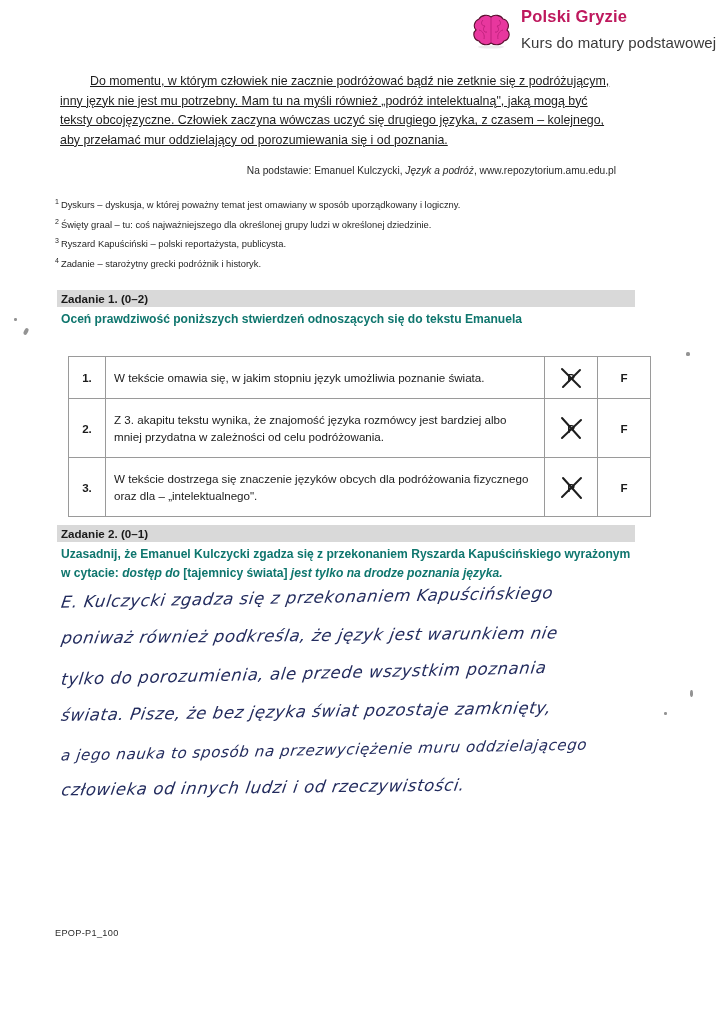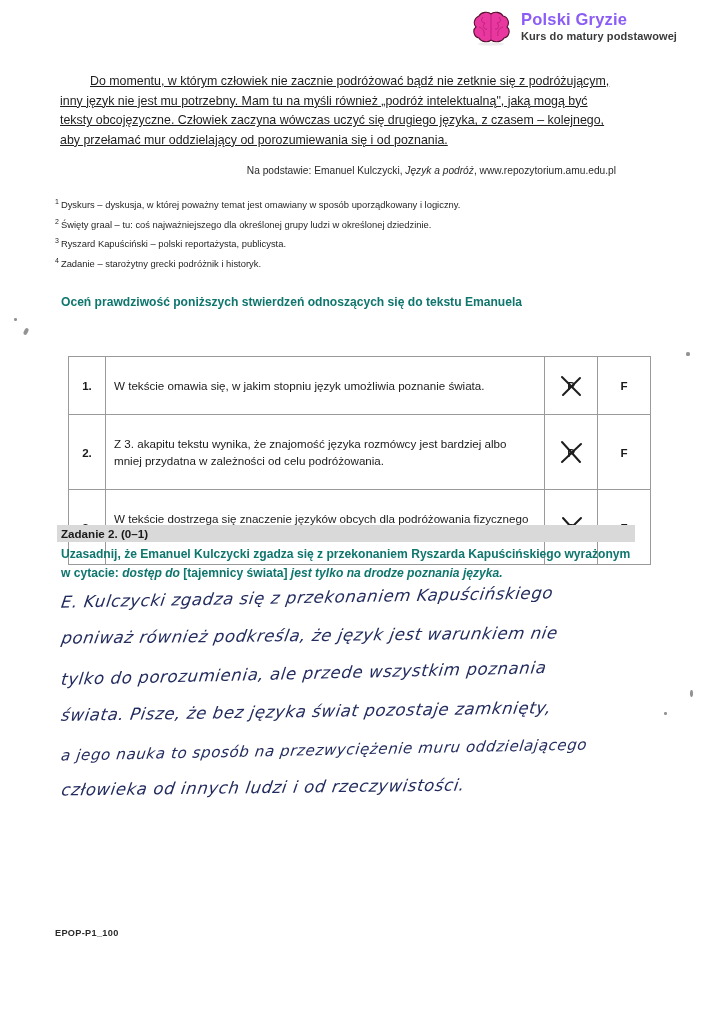--- a/index.html
+++ b/index.html
@@ -43,28 +43,28 @@
   }
   .logo-text {
     display: flex;
     flex-direction: column;
     justify-content: center;
     line-height: 1.05;
   }
   #logo-title {
     font-size: 16.5px;
     font-weight: bold;
-    color: #8b5cf6;
+    color: #be185d;
     letter-spacing: .2px;
   }
   #logo-sub {
-    font-size: 11px;
-    font-weight: bold;
+    font-size: 15px;
+    font-weight: normal;
     color: #3a3a3a;
-    margin-top: 3px;
+    margin-top: 10px;
     letter-spacing: .1px;
   }
 
   
   #passage {
     position: absolute;
     left: 60px;
     top: 72px;
     width: 552px;
     font-size: 12.4px;
@@ -132,21 +132,21 @@
     top: 356px;
     width: 566px;
     border-collapse: collapse;
     table-layout: fixed;
   }
   #tf-table td {
     border: 1px solid #9a9a9a;
     font-size: 11.6px;
     color: #1b1b1b;
     vertical-align: middle;
-    padding: 20px 8px;
+    padding: 12px 8px;
     line-height: 17px;
   }
   #tf-table td.num {
     width: 36px;
     text-align: center;
     font-weight: bold;
     padding: 0;
   }
   #tf-table td.stmt { width: 422px; }
   #tf-table td.opt {
@@ -203,21 +203,21 @@
     width: 720px;
     text-align: center;
     font-size: 12.4px;
     color: #2b2b2b;
   }
   #doc-code {
     position: absolute;
     top: 928px;
     left: 55px;
     font-size: 9.2px;
-    font-weight: bold;
+    font-weight: normal;
     color: #2b2b2b;
     letter-spacing: .3px;
   }
 </style>
 </head>
 <body>
 
 <div id="page">
 
   <div class="speck" style="left:14px;top:318px;width:3px;height:3px;"></div>
@@ -251,20 +251,21 @@
   <div id="source"><span>Na podstawie: Emanuel Kulczycki, </span><i>Język a podróż</i><span>, www.repozytorium.amu.edu.pl</span></div>
 
   <div id="footnotes">
     <div class="fn"><sup>1</sup><span>Dyskurs – dyskusja, w której poważny temat jest omawiany w sposób uporządkowany i logiczny.</span></div>
     <div class="fn"><sup>2</sup><span>Święty graal – tu: coś najważniejszego dla określonej grupy ludzi w określonej dziedzinie.</span></div>
     <div class="fn"><sup>3</sup><span>Ryszard Kapuściński – polski reportażysta, publicysta.</span></div>
     <div class="fn"><sup>4</sup><span>Zadanie – starożytny grecki podróżnik i historyk.</span></div>
   </div>
 
   <div class="task" id="task1">
+    <div class="task-band">Zadanie 1. (0–2)</div>
     <div class="task-prompt">
       <span>Oceń prawdziwość poniższych stwierdzeń odnoszących się do tekstu Emanuela</span><br>
     </div>
   </div>
 
   <table id="tf-table">
     <tbody>
       <tr>
         <td class="num">1.</td>
         <td class="stmt">W tekście omawia się, w jakim stopniu język umożliwia poznanie świata.</td>

